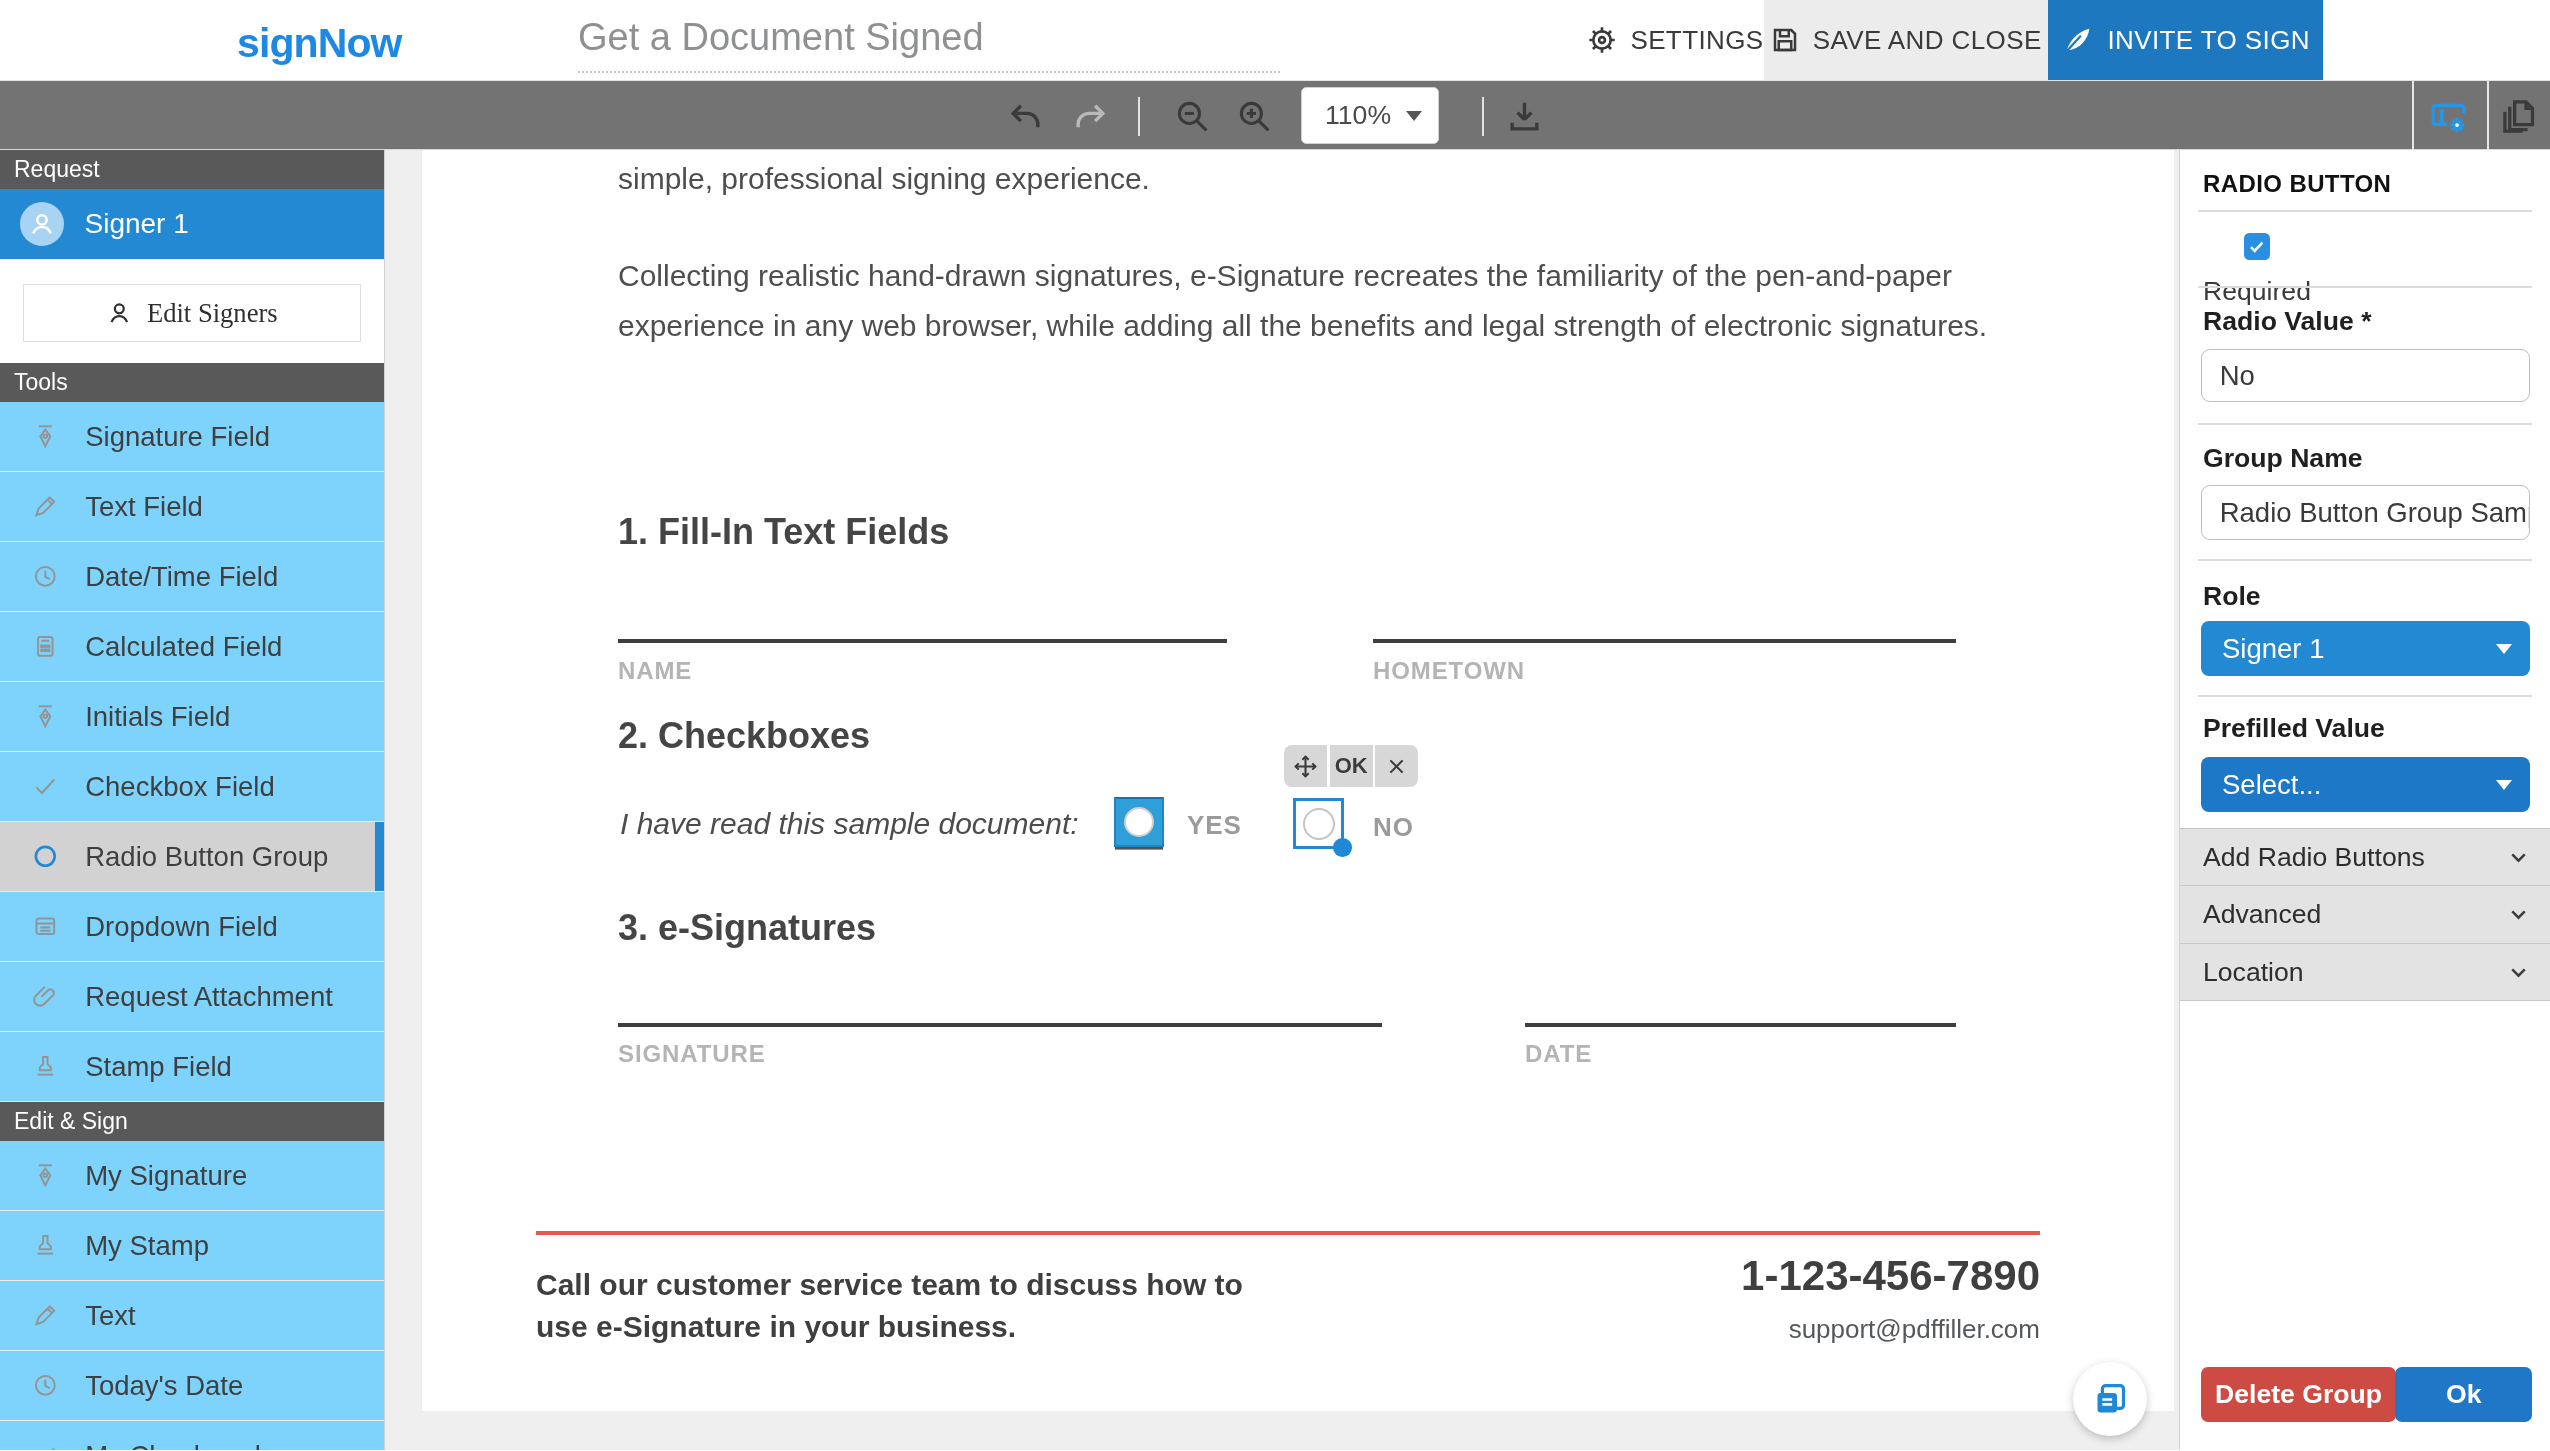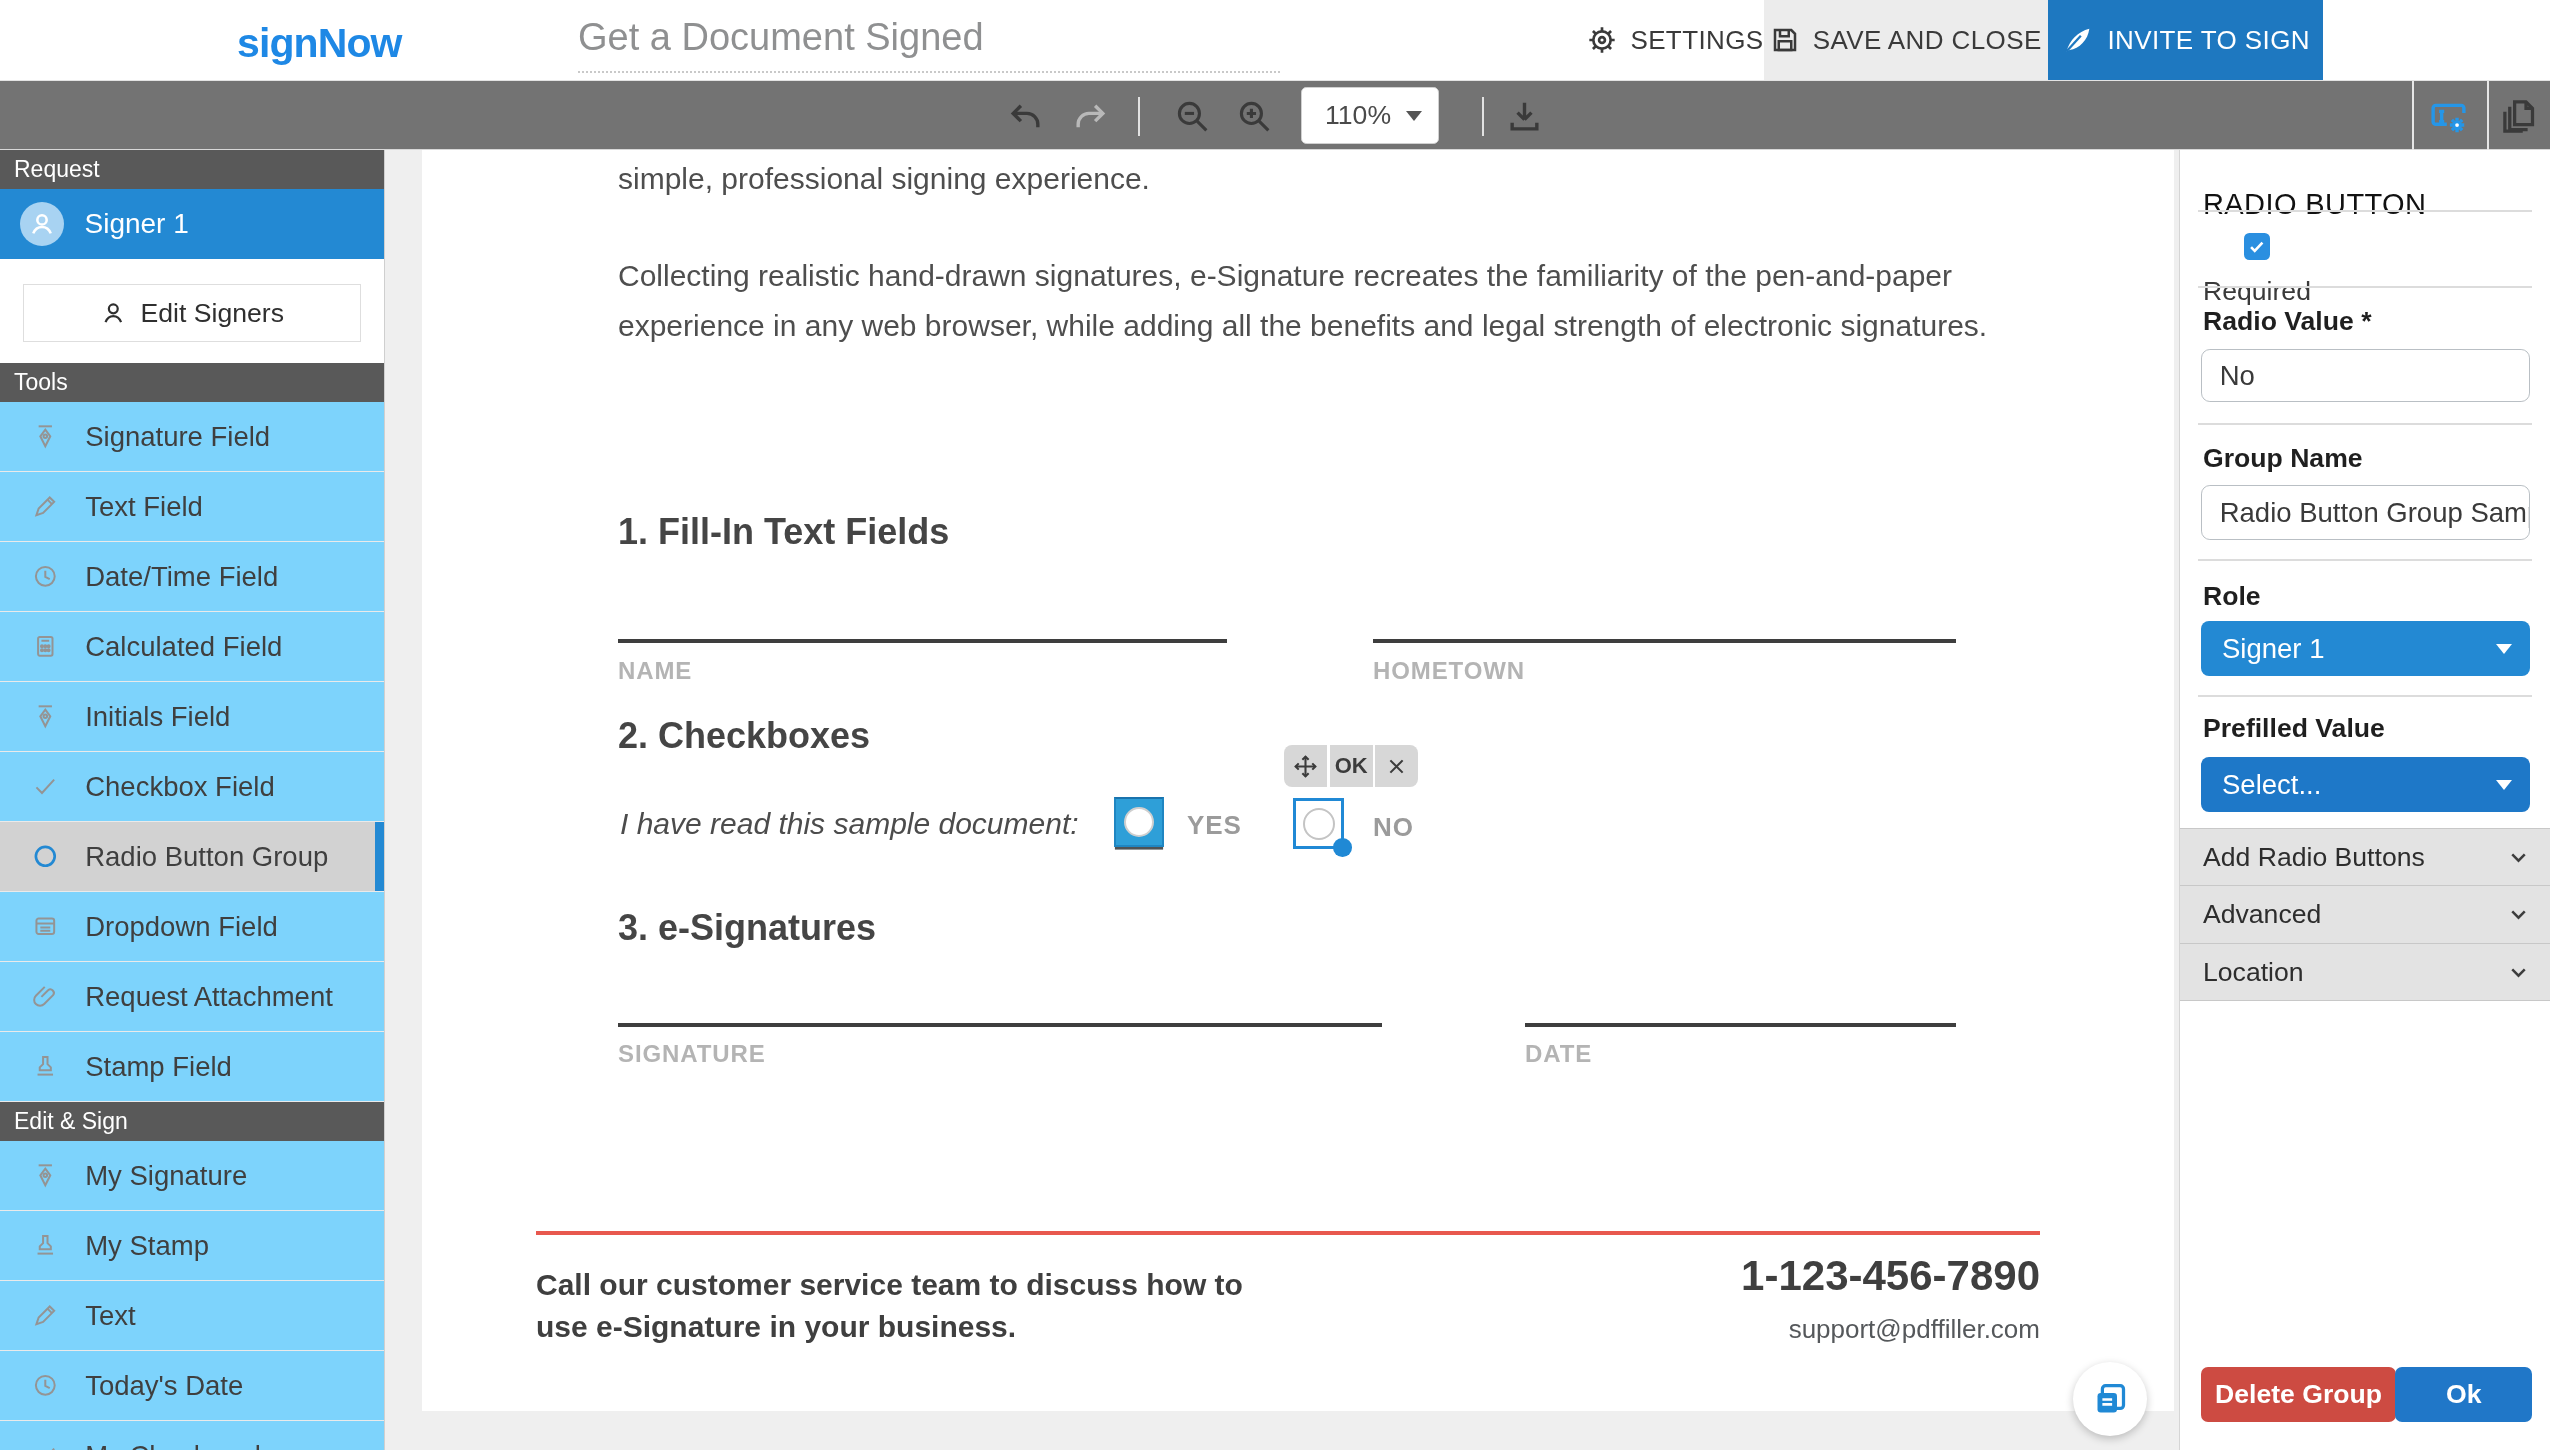--- a/index.html
+++ b/index.html
@@ -28,21 +28,21 @@
   
   .main { display:flex; height:1300px; }
 
   
   .sidebar { width:385px; background:#fff; border-right:1.8px solid #cfcfcf; flex:none; overflow:hidden; }
   .side-header { height:39px; background:#595959; color:#fff; font-size:23px; display:flex; align-items:center; padding-left:14px; }
   .signer-row { height:70px; background:#2389d3; color:#fff; display:flex; align-items:center; padding-left:19.5px; gap:21px; cursor:pointer; }
   .avatar { width:44px; height:44px; border-radius:50%; background:#a8d3f2; display:flex; align-items:center; justify-content:center; color:#fff; }
   .signer-name { font-size:28px; }
   .edit-signers-wrap { padding:25px 23px 21px; }
-  .edit-signers { height:58px; border:1.8px solid #dedede; background:#fff; display:flex; align-items:center; justify-content:center; gap:14px; font-size:26.6px; color:#2f2f2f; cursor:pointer; }
+  .edit-signers { height:58px; border:1.8px solid #dedede; background:#fff; display:flex; align-items:center; justify-content:center; gap:14px; font-size:26.6px; color:#2f2f2f; cursor:pointer;font-family:Liberation Serif, serif; }
   .tool-item { height:70px; border-bottom:1.8px solid #eaeaea; display:flex; align-items:center; padding-left:32px; gap:26.6px; font-size:27.5px; color:#3f3f3f; background:#7dd3fc; cursor:pointer; position:relative; }
   .tool-item .ticon { color:#949494; flex:none; }
   .tool-item.selected { background:#d2d2d2; }
   .tool-item.selected::after { content:""; position:absolute; right:0; top:0; bottom:0; width:8.9px; background:#2389d3; }
 
   
   .canvas { flex:1; background:#efefef; position:relative; overflow:hidden; }
   .page { position:absolute; left:37px; top:0; width:1752px; height:1261px; background:#fff; }
   .p-body { position:absolute; font-size:30px; color:#4e4e4e; line-height:50px; }
   .doc-h { position:absolute; font-size:36px; font-weight:700; color:#454545; }
@@ -60,21 +60,21 @@
   .wcell:first-child { border-radius:8px 0 0 8px; }
   .wcell:last-child { border-radius:0 8px 8px 0; }
   .red-rule { position:absolute; left:114px; top:1081px; width:1504px; height:4.4px; background:#e8584e; }
   .footer-text { position:absolute; left:114px; top:1114px; font-size:30px; font-weight:bold; color:#3f3f3f; line-height:42px; }
   .phone { position:absolute; right:134px; top:1102px; font-size:42px; font-weight:bold; color:#3f3f3f; }
   .email { position:absolute; right:134px; top:1164px; font-size:26px; color:#55585b; }
   .chat-fab { position:absolute; left:1688px; top:1212px; width:74px; height:74px; border-radius:50%; background:#fff; box-shadow:0 2.7px 8.9px rgba(0,0,0,.22); display:flex; align-items:center; justify-content:center; cursor:pointer; }
 
   
   .panel { width:371px; flex:none; background:#fff; border-left:1.8px solid #d5d5d5; position:relative; }
-  .panel-title { position:absolute; left:23px; top:20.4px; font-size:29px; font-weight:normal; color:#111; letter-spacing:0.4px;margin-top:18px; }
+  .panel-title { position:absolute; left:23px; top:20.4px; font-size:24px; font-weight:bold; color:#111; letter-spacing:0.4px; }
   .phr { position:absolute; left:17.7px; right:17.7px; height:1.8px; background:#dcdcdc; }
   .req-row { position:absolute; left:23px; top:83px; display:flex; align-items:center; gap:16px; cursor:pointer;flex-direction:column; }
   .cbox { width:26.6px; height:26.6px; border-radius:5.3px; background:#2a8fe0; color:#fff; display:flex; align-items:center; justify-content:center; }
   .req-label { font-size:26.6px; color:#3a3a3a; }
   .plabel { position:absolute; left:23px; font-size:26.6px; font-weight:bold; color:#1f1f1f; }
   .pinput { position:absolute; left:21px; width:329px; height:55px; border:1.8px solid #b9bfc4; border-radius:8.9px; padding-left:17.7px; font-size:27.5px; color:#3a3a3a; font-family:"Liberation Sans", sans-serif; background:#fff; }
   .pselect { position:absolute; left:21px; width:329px; height:55px; border-radius:8px; color:#fff; font-size:27.5px; display:flex; align-items:center; cursor:pointer; }
   .pselect .sval { margin-left:21px; flex:1; }
   .pselect .scaret { width:0; height:0; border-left:8.9px solid transparent; border-right:8.9px solid transparent; border-top:10.6px solid #fff; margin-right:17.7px; }
   .accordion { position:absolute; left:0; width:100%; height:58px; background:#e3e3e3; border-top:1.8px solid #c8c8c8; display:flex; align-items:center; padding:0 19.5px 0 23px; font-size:26.6px; color:#2d2d2d; cursor:pointer; }

